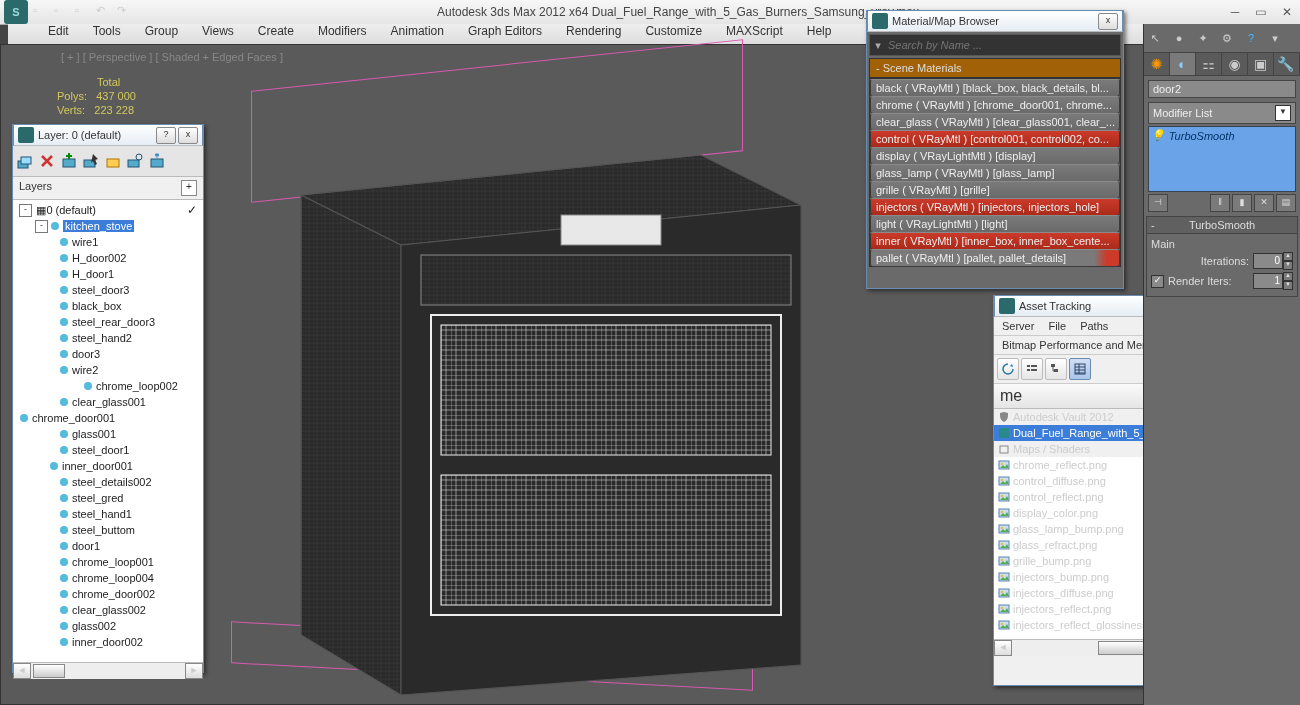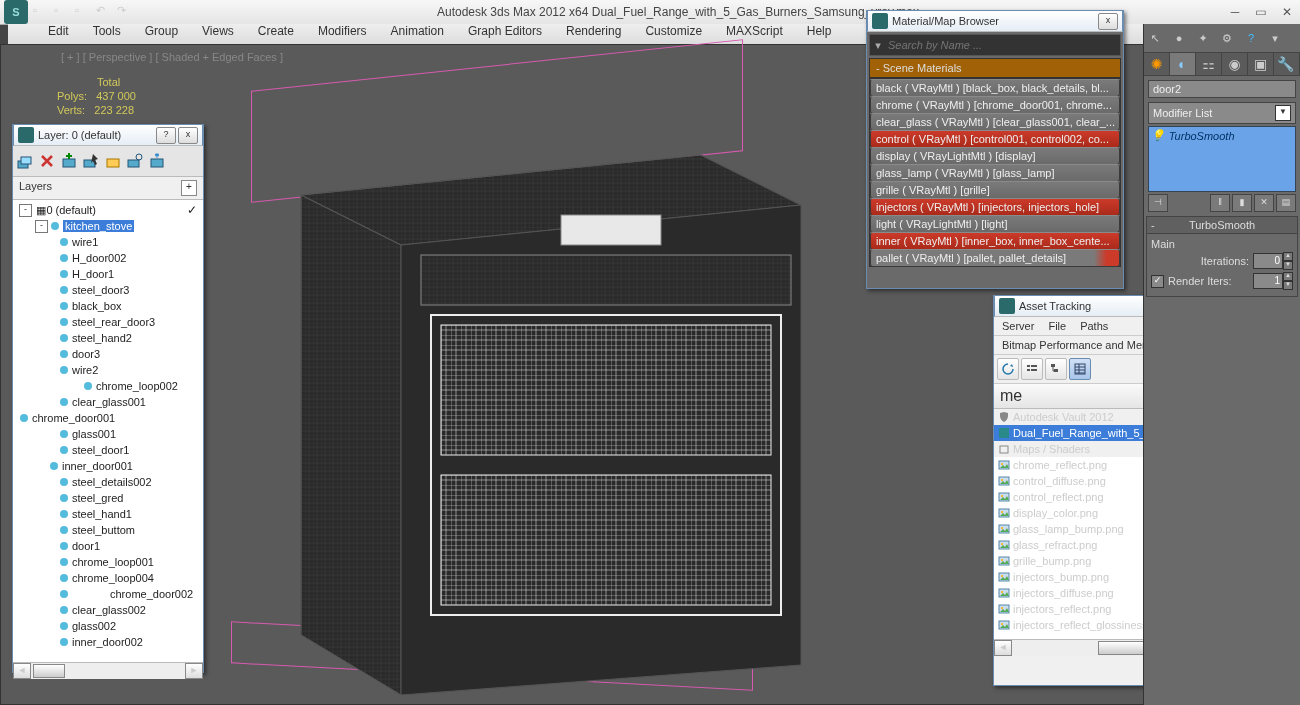--- a/index.html
+++ b/index.html
@@ -343,21 +343,21 @@
               <circle cx="5" cy="5" r="4" fill="#5bd"></circle>
             </svg></span>
           <span class="label">chrome_loop001</span>
         </div>
         <div class="tree-row" style="padding-left: 46px;">
           <span class="obj-icon"><svg viewBox="0 0 10 10">
               <circle cx="5" cy="5" r="4" fill="#5bd"></circle>
             </svg></span>
           <span class="label">chrome_loop004</span>
         </div>
-        <div class="tree-row" style="padding-left: 46px; gap: 38px;">
+        <div class="tree-row" style="padding-left: 46px;">
           <span class="obj-icon"><svg viewBox="0 0 10 10">
               <circle cx="5" cy="5" r="4" fill="#5bd"></circle>
             </svg></span>
           <span class="label">chrome_door002</span>
         </div>
         <div class="tree-row" style="padding-left: 46px;">
           <span class="obj-icon"><svg viewBox="0 0 10 10">
               <circle cx="5" cy="5" r="4" fill="#5bd"></circle>
             </svg></span>
           <span class="label">clear_glass002</span>

